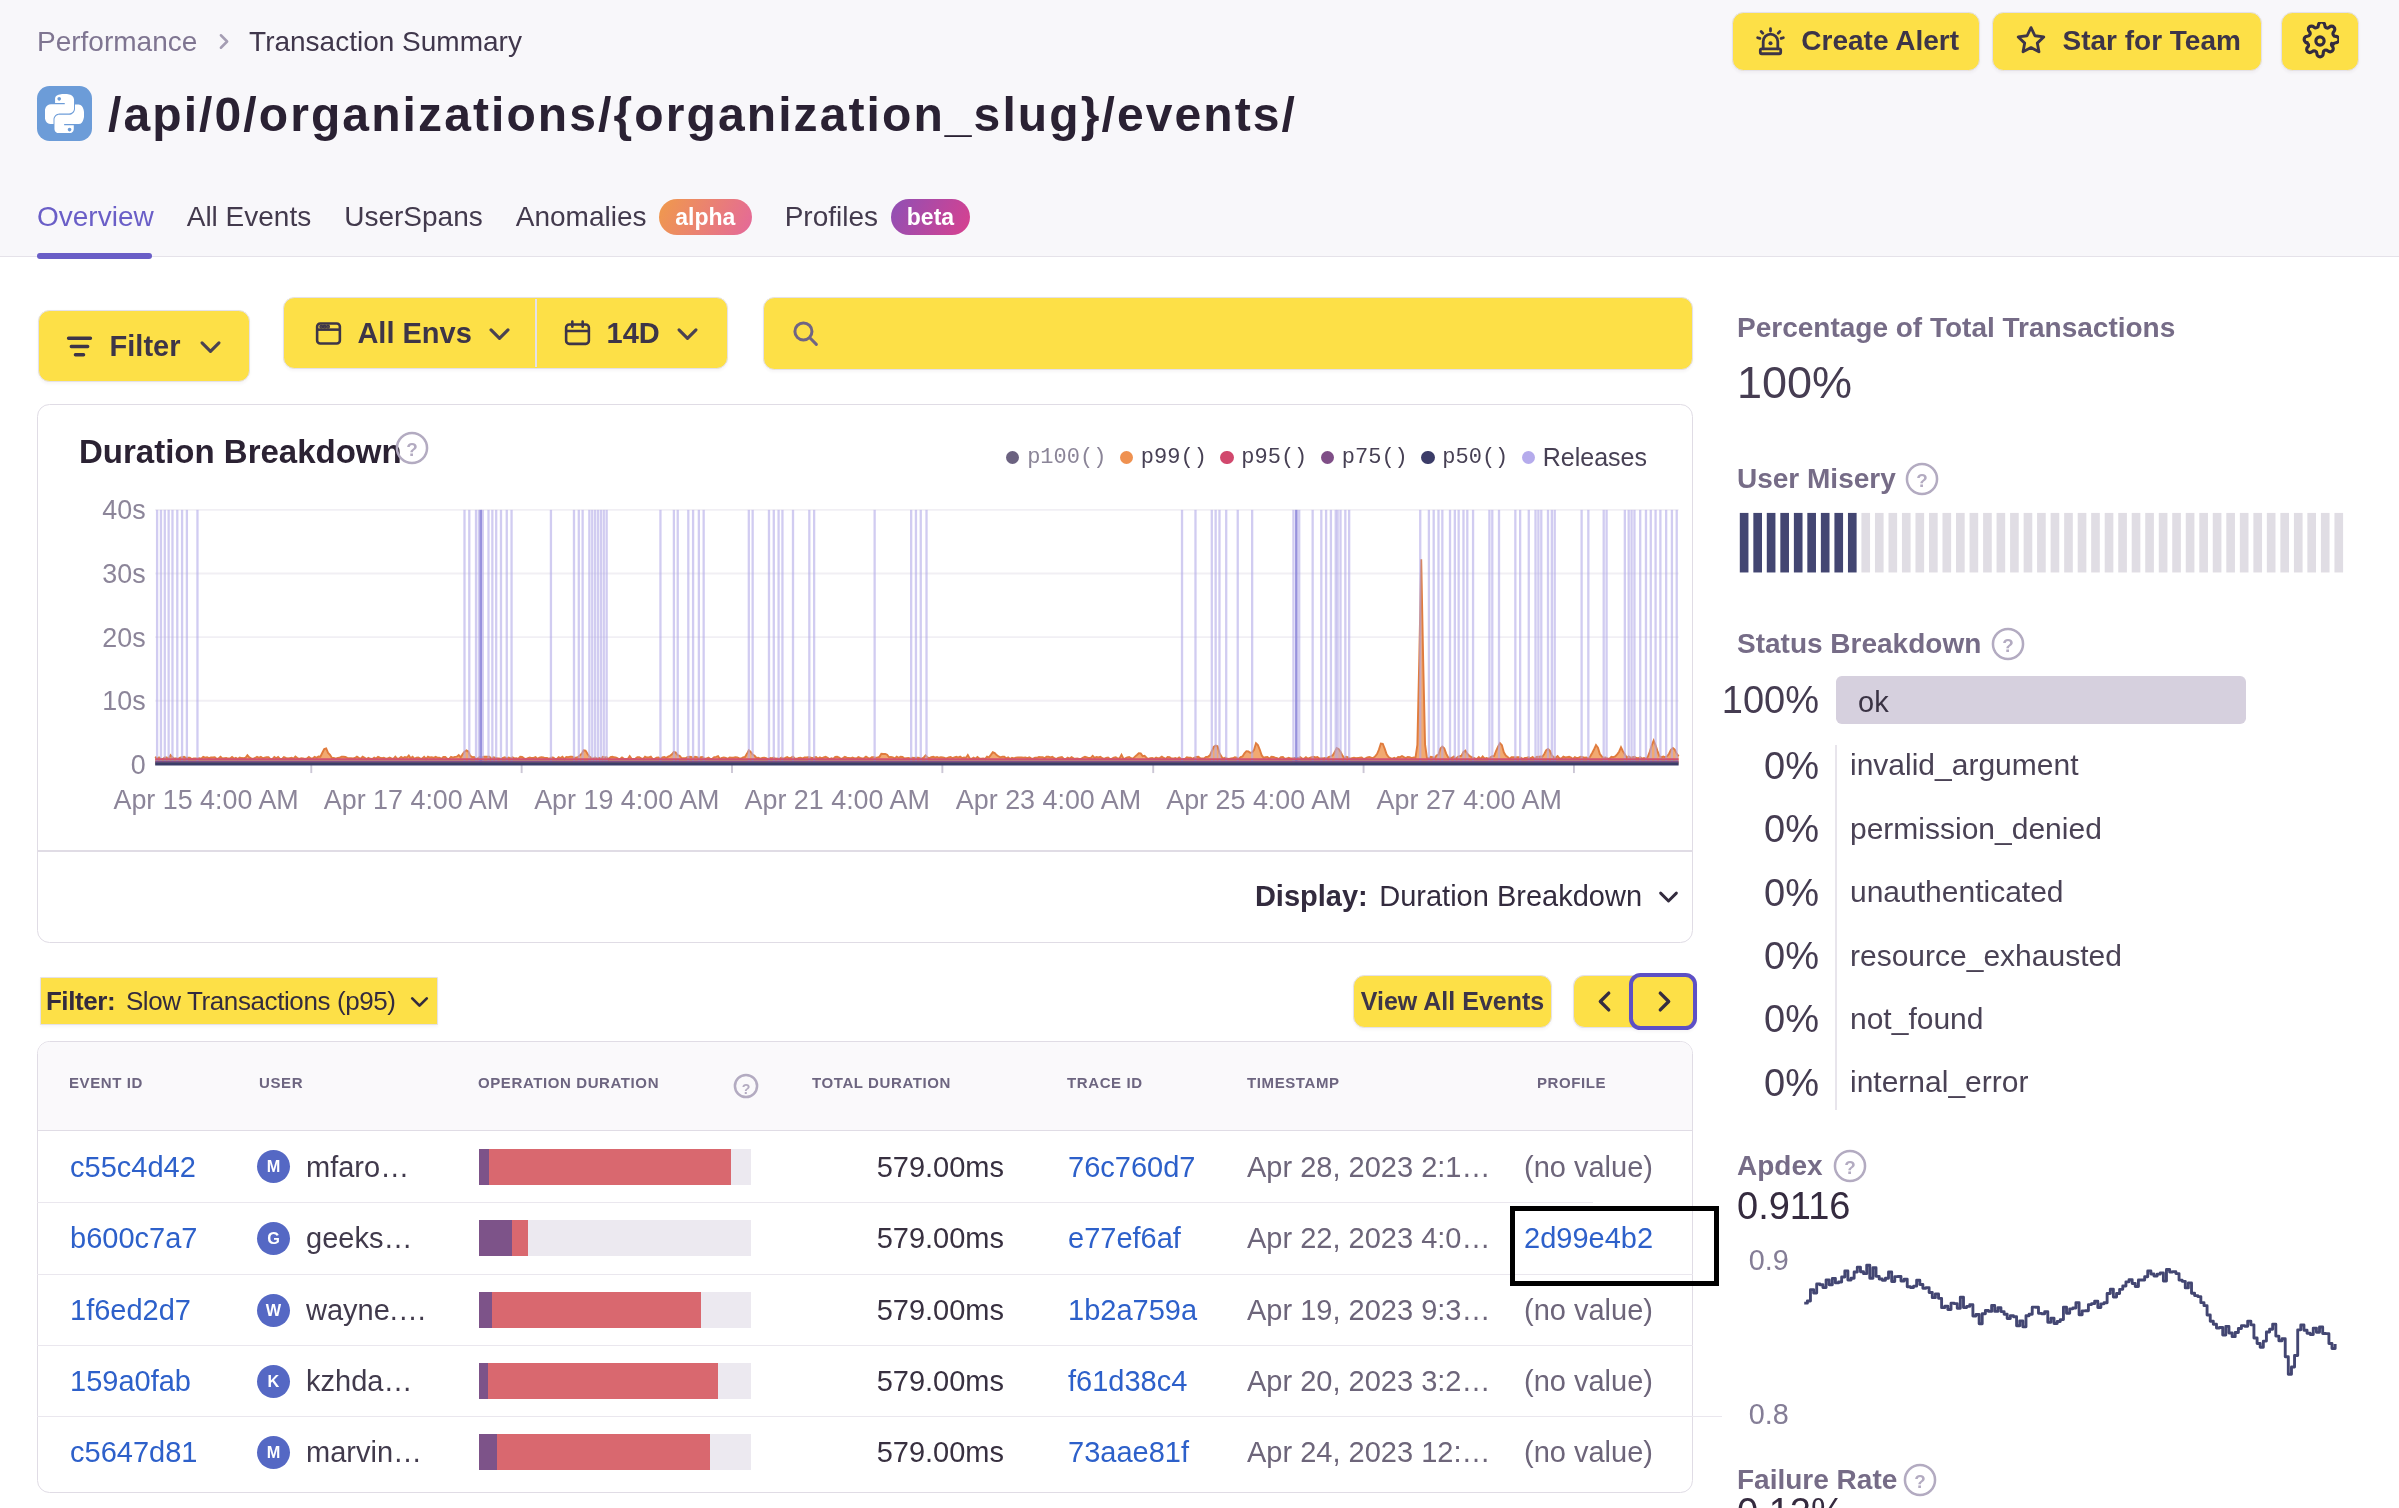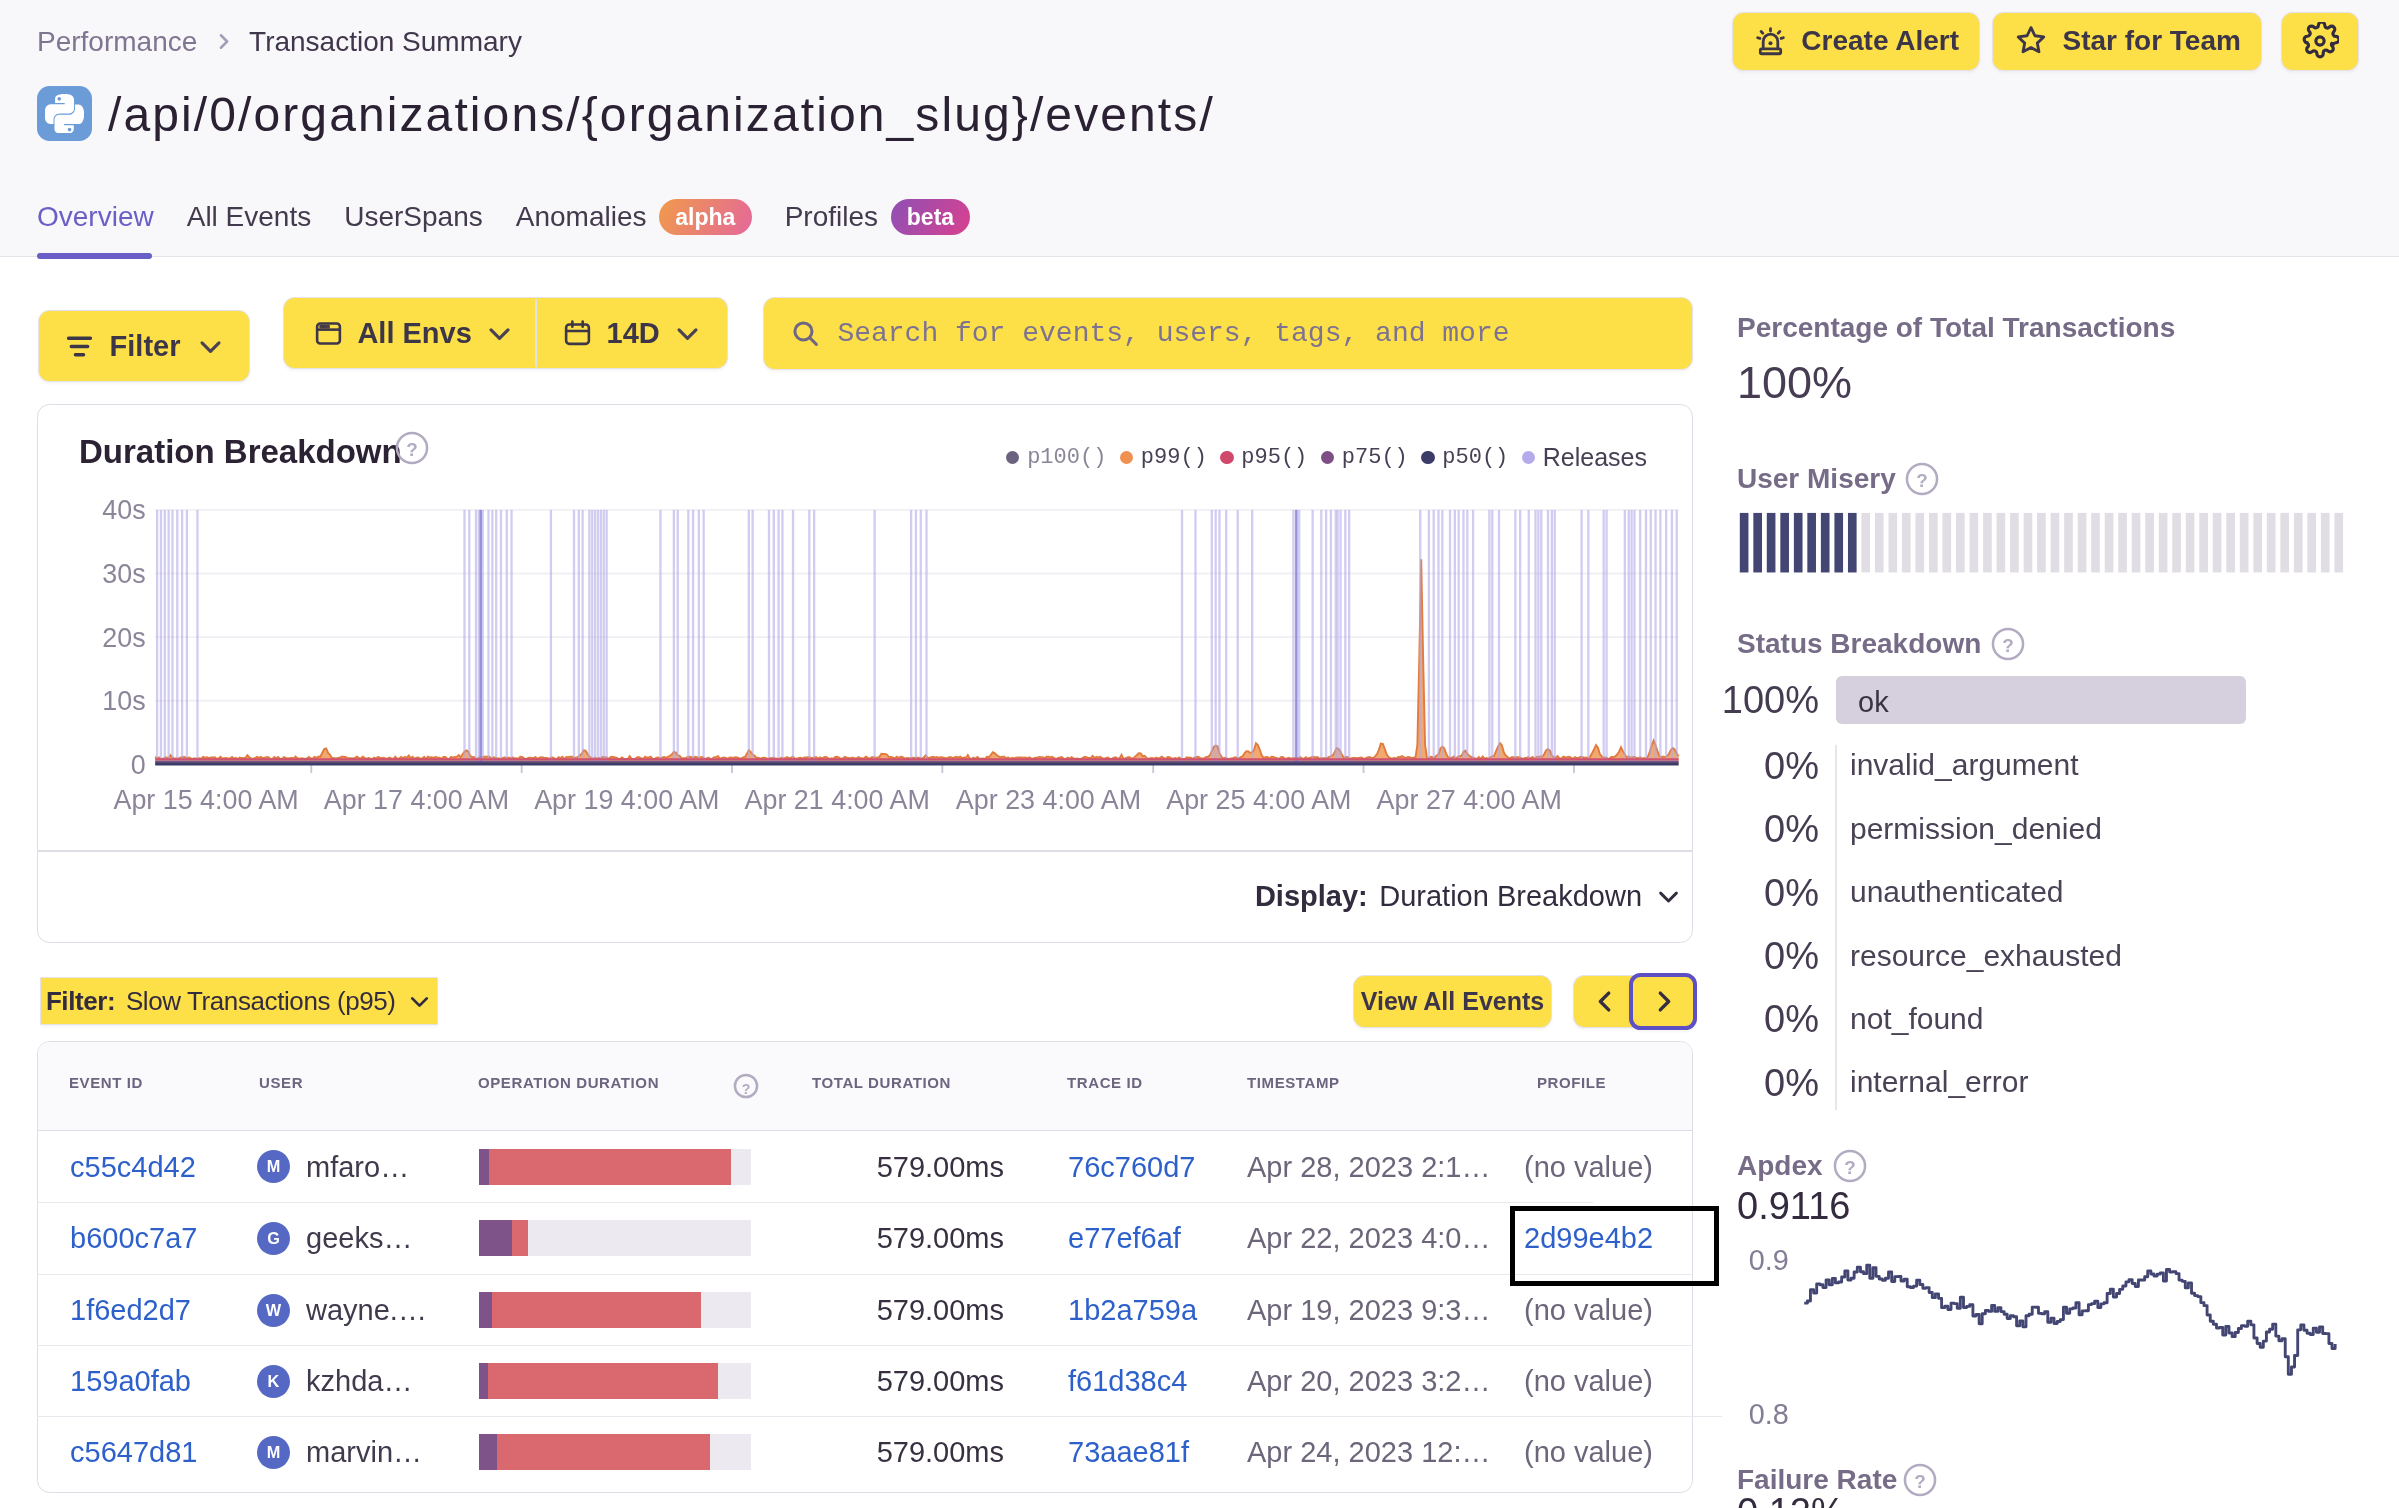--- a/index.html
+++ b/index.html
@@ -50,21 +50,21 @@
   </div>
 
 <div style="position:absolute;left:37px;top:86px;width:55px;height:55px;border-radius:12.5px;background:#6c9cd8">
 <svg width="39" height="39" viewBox="0 0 110 110" style="position:absolute;left:7.7px;top:7.7px">
 <g fill="#fff">
         <path d="M54.9 0c-4.6 0-9 .4-12.9 1.1C30.5 3.1 28.4 7.4 28.4 15.3v10.4h27.3v3.5H17.2c-7.9 0-14.9 4.8-17 13.8-2.5 10.4-2.6 16.9 0 27.7 1.9 8.1 6.5 13.8 14.4 13.8h9.4V72.1c0-9 7.8-17 17-17h27.3c7.6 0 13.6-6.3 13.6-13.9V15.3c0-7.4-6.2-13-13.6-14.2C64.4.3 59.5 0 54.9 0zM40.1 8.4c2.8 0 5.1 2.3 5.1 5.2 0 2.9-2.3 5.2-5.1 5.2-2.8 0-5.1-2.3-5.1-5.2 0-2.9 2.3-5.2 5.1-5.2z"></path>
 <path d="M84.6 29.2v12.2c0 9.4-8 17.3-17 17.3H40.3c-7.5 0-13.6 6.4-13.6 13.9v26c0 7.4 6.4 11.7 13.6 13.9 8.7 2.5 17 3 27.3 0 6.9-2 13.6-6 13.6-13.9V88.2H54v-3.5h40.9c7.9 0 10.9-5.5 13.6-13.8 2.9-8.6 2.7-16.8 0-27.7-2-7.9-5.7-13.9-13.6-13.9H84.6zM69.3 95.2c2.8 0 5.1 2.3 5.1 5.2 0 2.9-2.3 5.2-5.1 5.2-2.8 0-5.1-2.3-5.1-5.2 0-2.9 2.3-5.2 5.1-5.2z"></path>
       </g>
 </svg>
   </div>
-<div style="position:absolute;left:108px;top:87px;font-size:48px;letter-spacing:2.1px;font-weight:normal;color:#2a2133">/api/0/organizations/{organization_slug}/events/</div>
+<div style="position:absolute;left:108px;top:87px;font-size:48px;letter-spacing:2.1px;font-weight:bold;color:#2a2133">/api/0/organizations/{organization_slug}/events/</div>
 
 <div style="position:absolute;left:37px;top:198px;height:38px;display:flex;align-items:center;font-size:28px;color:#433a4d;white-space:nowrap">
   <span style="color:#6a5ec7">Overview</span>
   <span style="margin-left:33px">All Events</span>
   <span style="margin-left:33px">User</span>
   <span style="">Spans</span>
   <span style="margin-left:33px">Anomalies</span>
   <span style="margin-left:12.5px;display:inline-block;padding:0 16.3px;height:36px;border-radius:18px;background:linear-gradient(115deg,#f09a4b,#e4689a);color:#fff;font-size:23px;font-weight:bold;line-height:36px">alpha</span>
   <span style="margin-left:33px">Profiles</span>
   <span style="margin-left:12.5px;display:inline-block;padding:0 16.3px;height:36px;border-radius:18px;background:linear-gradient(115deg,#8f50b5,#d8418f);color:#fff;font-size:23px;font-weight:bold;line-height:36px">beta</span>
@@ -102,21 +102,20 @@
     <span style="font-size:29px;font-weight:bold;color:#3d3548;margin:0 13.4px 0 13.4px">14D</span>
     <svg width="29" height="29" viewBox="0 0 24 24" fill="none" stroke="#4a4252" stroke-width="2.6" stroke-linecap="round" stroke-linejoin="round">
       <path d="M5 9l7 7 7-7"></path>
     </svg>
 </div>
 <div class="btn" style="left:763px;top:297px;width:930px;height:73px;justify-content:flex-start;padding-left:25px">
   <svg width="33" height="33" viewBox="0 0 24 24" fill="none" stroke="#6f6584" stroke-width="2.2" stroke-linecap="round">
 <circle cx="10.5" cy="10.5" r="6.2"></circle>
       <path d="M15.3 15.3l4.6 4.6"></path>
     </svg>
-    <span style="font-family:'Liberation Mono',monospace;font-size:28px;color:#7d7391;margin-left:15.4px">Search for events, users, tags, and more</span>
 </div>
 
 <div class="card" style="left:37px;top:404px;width:1656px;height:539px">
   <svg width="1656" height="447" viewBox="0 0 1724 465" style="position:absolute;left:0;top:0">
 <g stroke="#f1eff4" stroke-width="2">
         <line x1="122" y1="109" x2="1708" y2="109"></line>
         <line x1="122" y1="175.25" x2="1708" y2="175.25"></line>
         <line x1="122" y1="241.5" x2="1708" y2="241.5"></line>
         <line x1="122" y1="307.75" x2="1708" y2="307.75"></line>
       </g>

